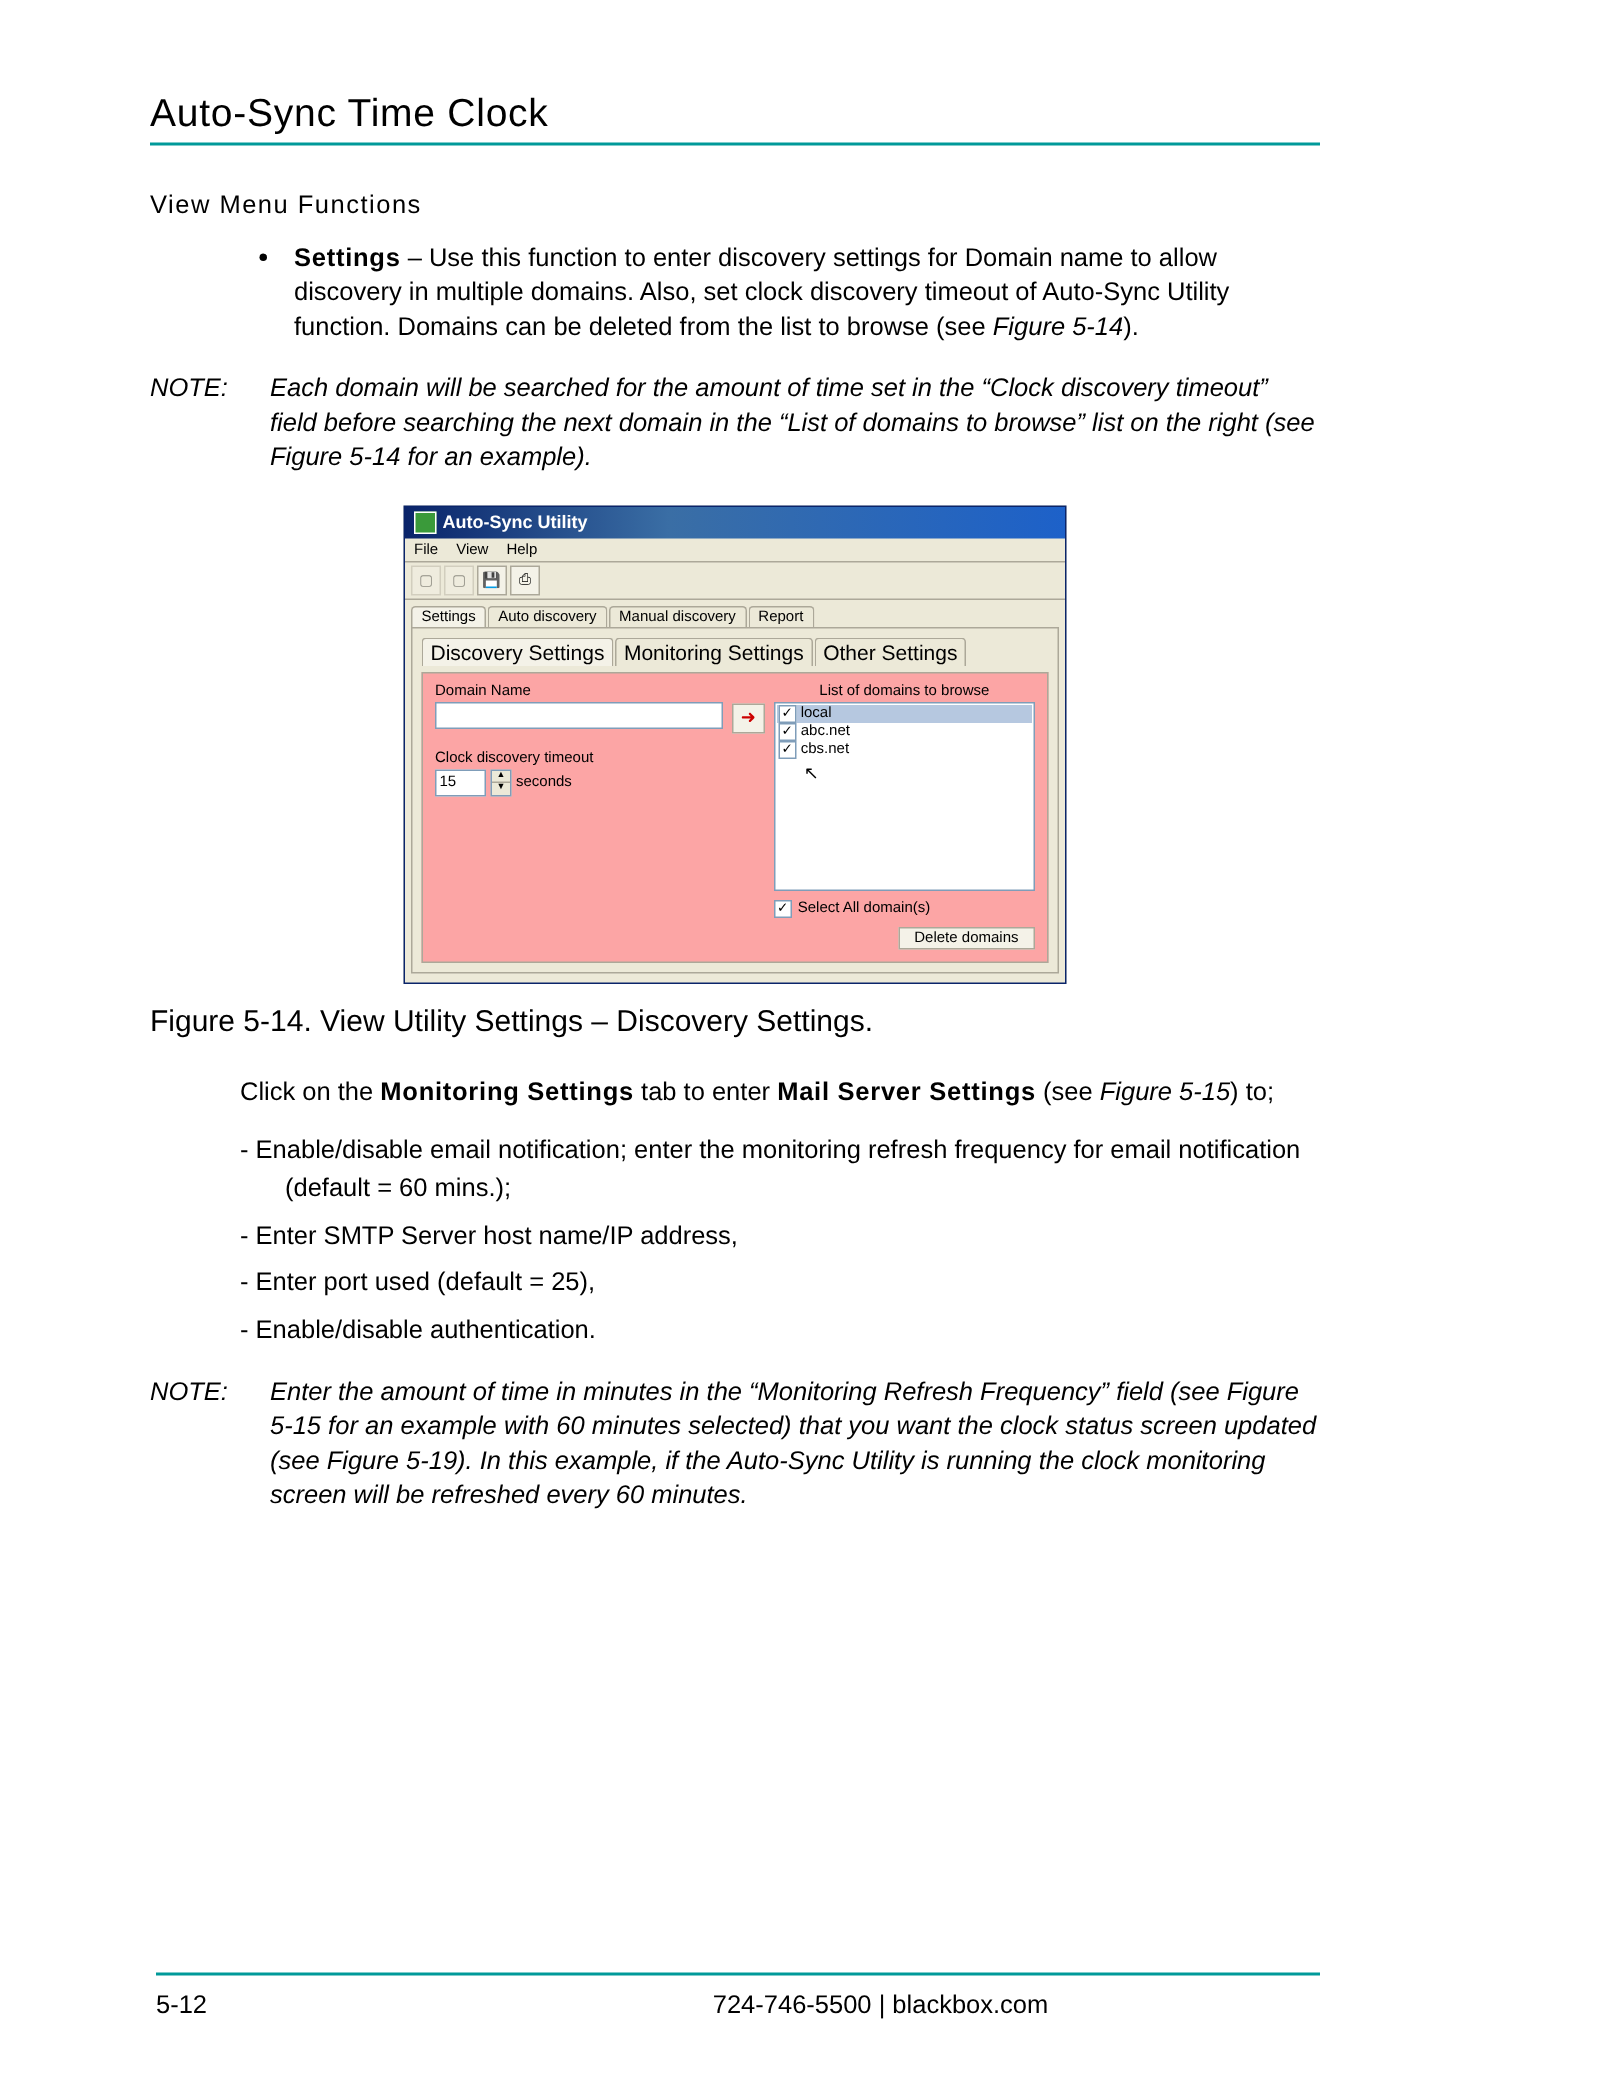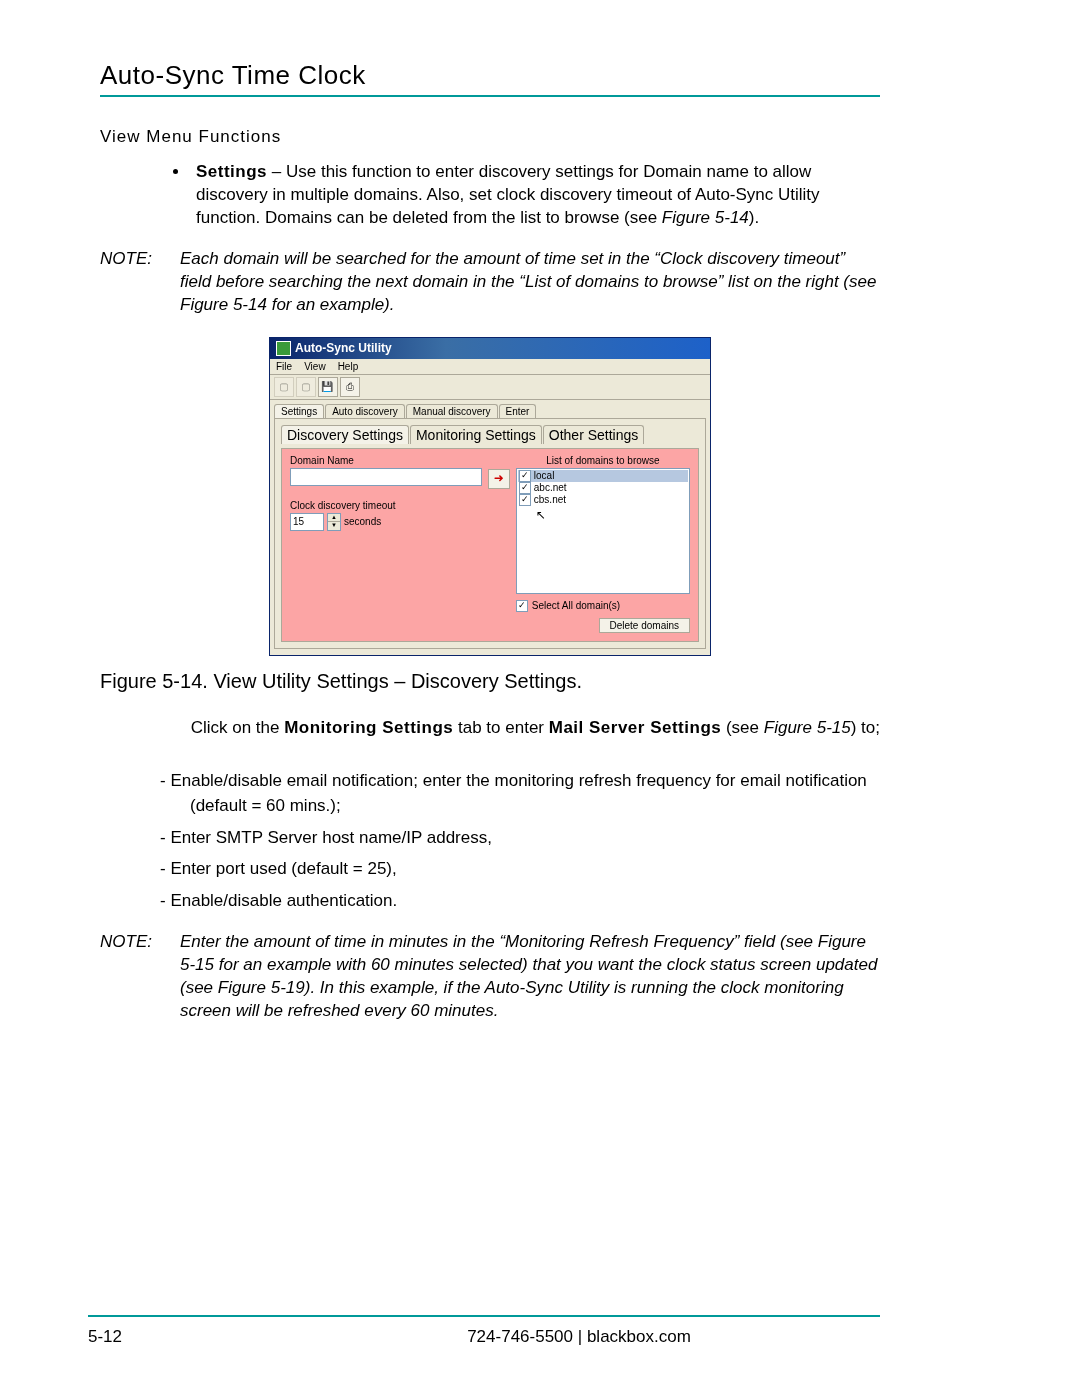--- a/index.html
+++ b/index.html
@@ -54,41 +54,40 @@
   .note-label { width: 80px; flex-shrink: 0; }
   .note-body { flex: 1; }
   .figure-caption {
     text-align: left;
     font-size: 20px;
     margin: 14px 0 24px 0;
   }
   .body-para {
     font-size: 17px;
     line-height: 1.35;
-    margin: 0 0 28px 0;
+    margin: 0 0 14px 0;
     padding-left: 60px;
-    text-align: right;
   }
   ul.dashes {
     list-style: none;
     padding-left: 60px;
     margin: 0 0 18px 0;
   }
   ul.dashes li {
     font-size: 17px;
     line-height: 1.5;
     padding-left: 30px;
     text-indent: -30px;
     margin-bottom: 6px;
   }
   ul.dashes li::before { content: "- "; }
   .footer {
     position: absolute;
     bottom: 50px;
-    left: 88px;
+    left: 104px;
     right: 100px;
     margin-top: 36px;
   }
   hr.footer-rule {
     border: none;
     border-top: 2px solid #009999;
     margin: 0 0 10px 0;
   }
   .footer-row {
     display: flex;
@@ -299,21 +298,21 @@
       <div class="toolbar">
         <div class="tbtn disabled">▢</div>
         <div class="tbtn disabled">▢</div>
         <div class="tbtn">💾</div>
         <div class="tbtn">⎙</div>
       </div>
       <div class="tabrow">
         <div class="tab active">Settings</div>
         <div class="tab">Auto discovery</div>
         <div class="tab">Manual discovery</div>
-        <div class="tab">Enter</div>
+        <div class="tab">Report</div>
       </div>
       <div class="panel">
         <div class="subtabs">
           <div class="subtab active">Discovery Settings</div>
           <div class="subtab">Monitoring Settings</div>
           <div class="subtab">Other Settings</div>
         </div>
         <div class="inner-panel">
           <div class="left-col">
             <div class="field-label">Domain Name</div>

